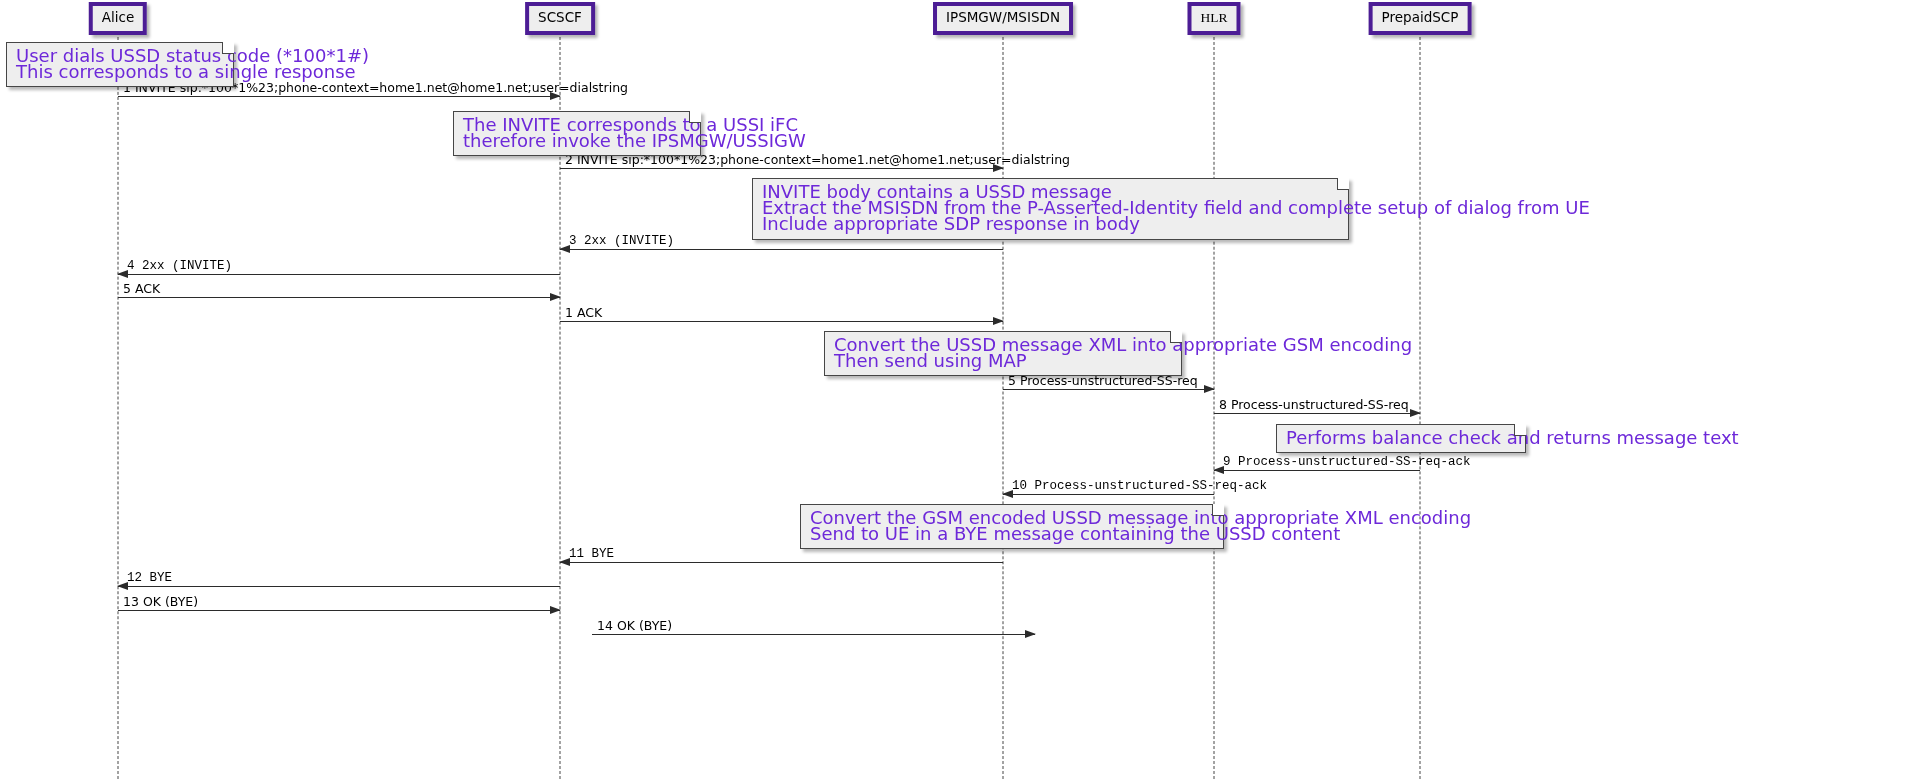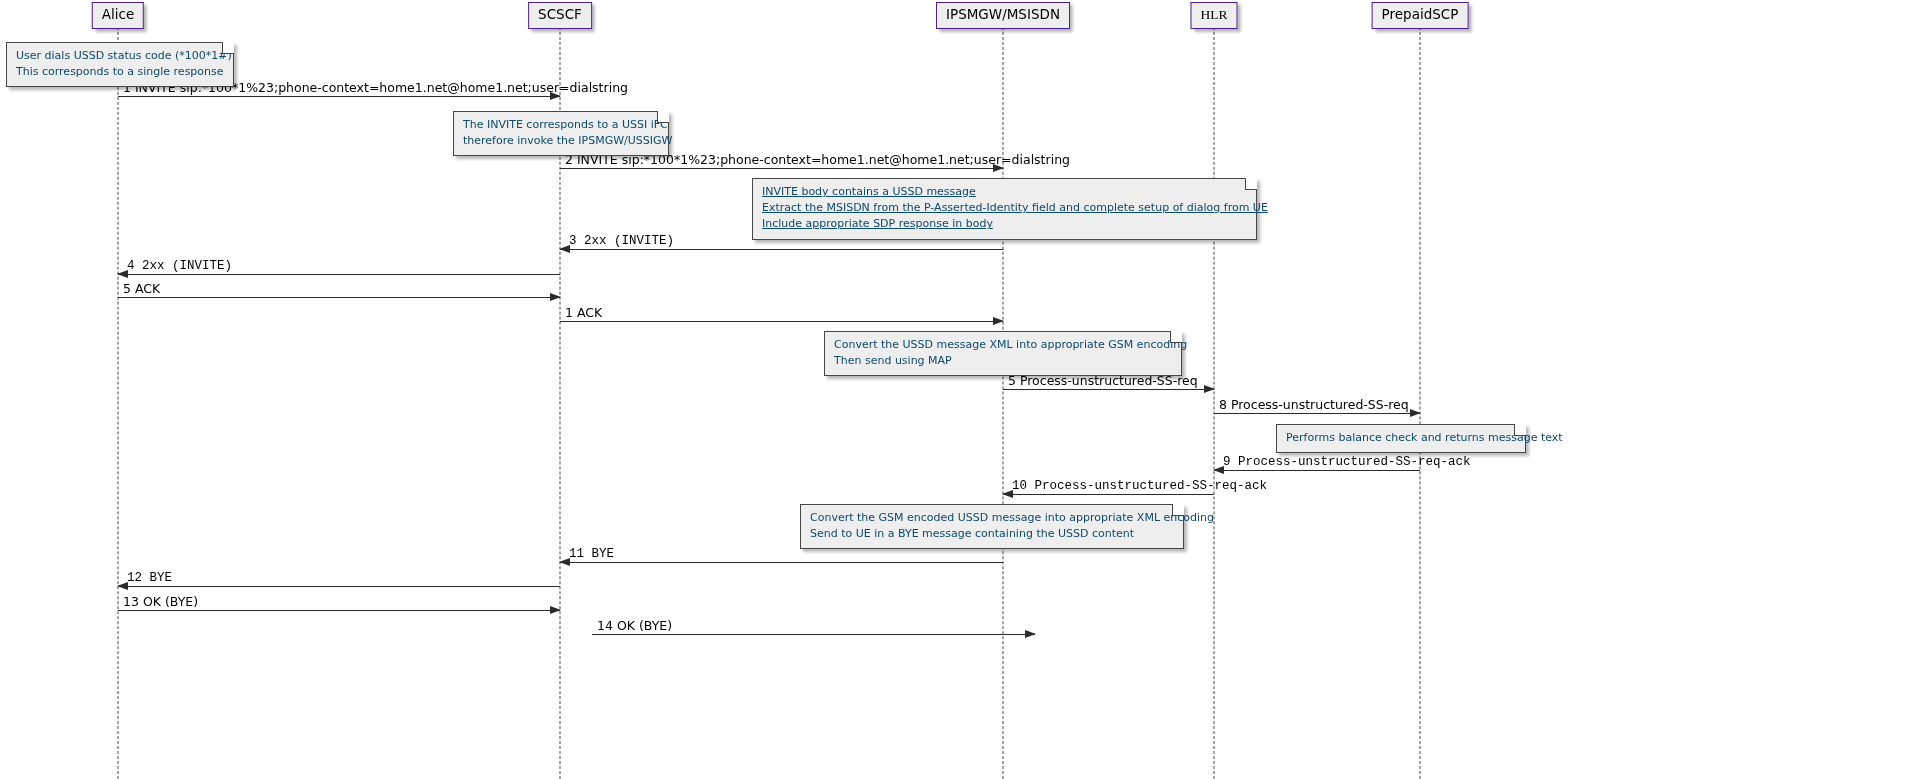--- a/index.html
+++ b/index.html
@@ -13,21 +13,21 @@
     height:779px;
     background:#ffffff;
     overflow:hidden;
   }
 
   
   .participant{
     position:absolute;
     box-sizing:border-box;
     background:#eeeeee;
-    border:1px solid #4c1d95;
+    border:4px solid #4c1d95;
     color:#000000;
     font-size:13.5px;
     line-height:1;
     padding:5px 9px 6px 9px;
     white-space:nowrap;
     box-shadow:3px 3px 3px rgba(0,0,0,0.30);
     transform:translateX(-50%);
     text-align:center;
   }
 
@@ -76,22 +76,22 @@
   }
   .msg.right .lbl{ left:5px; }
   .msg.left  .lbl{ left:9px;font-family:Liberation Mono, monospace; }
 
   
   .note{
     position:absolute;
     box-sizing:border-box;
     background:#eeeeee;
     border:1px solid #464646;
-    color:#0c4a6e;
-    font-size:11px;
+    color:#6d28d9;
+    font-size:18px;
     line-height:16.2px;
     padding:5px 9px 6px 9px;
     white-space:pre;
     box-shadow:3px 3px 3px rgba(0,0,0,0.28);
   }
   .note .fold{
     position:absolute;
     top:-1px; right:-1px;
     width:11px;height:11px;
     background:#ffffff;
@@ -164,29 +164,29 @@
         <span class="lbl">13 OK (BYE)</span>
       </div>
       <div class="msg right" style="left: 560px; width: 443px; top: 634px; margin-left: 32px;">
         <span class="head"></span>
         <span class="lbl">14 OK (BYE)</span>
       </div>
     </div>
   <div id="notes">
       <div class="note" style="left: 6px; top: 42px; width: 228px;"><span class="fold"></span><span>User dials USSD status code (*100*1#)
 This corresponds to a single response</span></div>
-      <div class="note" style="left: 453px; top: 111px; width: 216px;"><span class="fold"></span><span>The INVITE corresponds to a USSI iFC
+      <div class="note" style="left: 453px; top: 111px; width: 248px;"><span class="fold"></span><span>The INVITE corresponds to a USSI iFC
 therefore invoke the IPSMGW/USSIGW</span></div>
-      <div class="note" style="left: 752px; top: 178px; width: 505px; text-decoration: underline;"><span class="fold"></span><span>INVITE body contains a USSD message
+      <div class="note" style="left: 752px; top: 178px; width: 597px;"><span class="fold"></span><span>INVITE body contains a USSD message
 Extract the MSISDN from the P-Asserted-Identity field and complete setup of dialog from UE
 Include appropriate SDP response in body</span></div>
       <div class="note" style="left: 824px; top: 331px; width: 358px;"><span class="fold"></span><span>Convert the USSD message XML into appropriate GSM encoding
 Then send using MAP</span></div>
       <div class="note" style="left: 1276px; top: 424px; width: 250px;"><span class="fold"></span><span>Performs balance check and returns message text</span></div>
-      <div class="note" style="left: 800px; top: 504px; width: 384px;"><span class="fold"></span><span>Convert the GSM encoded USSD message into appropriate XML encoding
+      <div class="note" style="left: 800px; top: 504px; width: 424px;"><span class="fold"></span><span>Convert the GSM encoded USSD message into appropriate XML encoding
 Send to UE in a BYE message containing the USSD content</span></div>
     </div>
   <div id="participants">
       <div class="participant" style="left: 118px; top: 2px;"><span>Alice</span></div>
       <div class="participant" style="left: 560px; top: 2px;"><span>SCSCF</span></div>
       <div class="participant" style="left: 1003px; top: 2px;"><span>IPSMGW/MSISDN</span></div>
       <div class="participant" style="left: 1214px; top: 2px; font-family: Liberation Serif, serif;"><span>HLR</span></div>
       <div class="participant" style="left: 1420px; top: 2px;"><span>PrepaidSCP</span></div>
     </div>
 </div>

